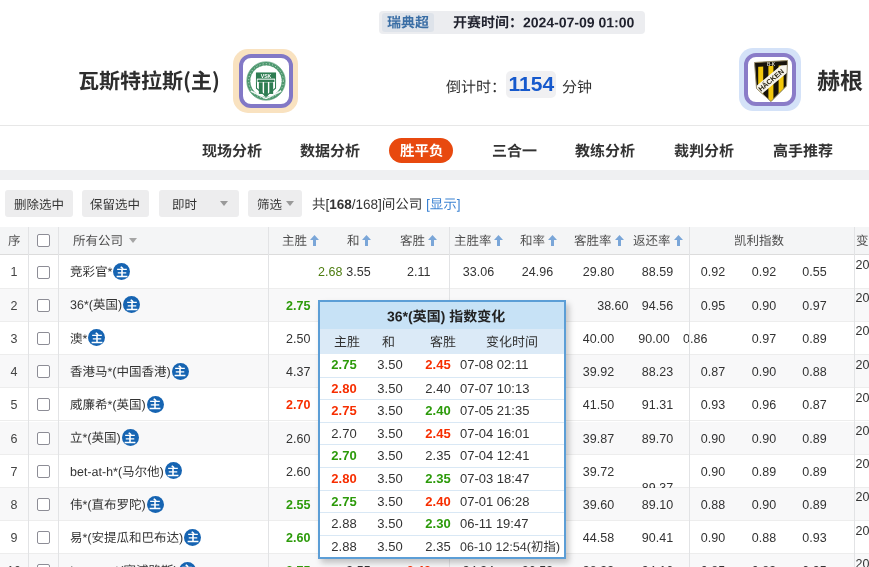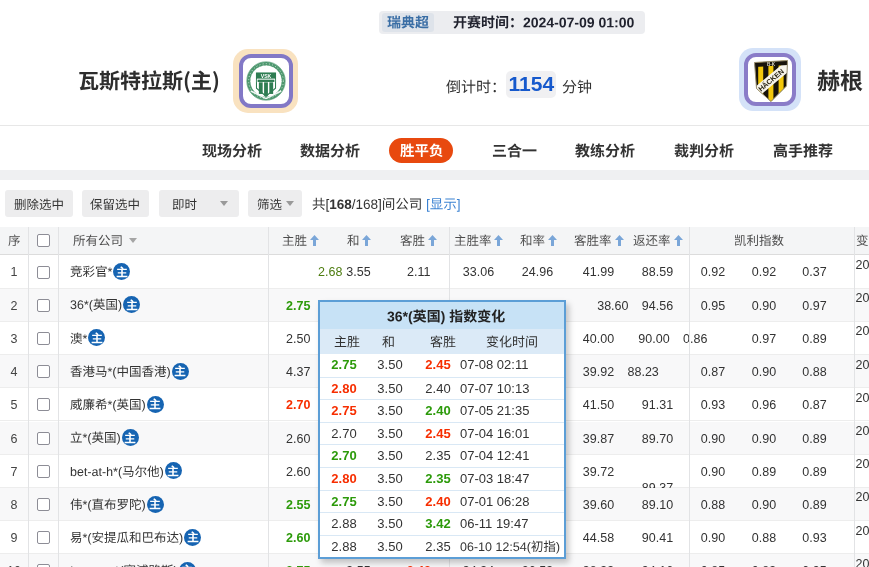--- a/index.html
+++ b/index.html
@@ -550,25 +550,25 @@
               <use href="#gc74E3B" x="0" fill="#ffffff"></use>
             </g>
           </svg>
         </span>
       </div>
       <span style="position:absolute;left:268.2px;top:0;width:60px;height:100%;text-align:center;font:12.5px 'Liberation Sans',sans-serif;color:#4d7c0f;line-height:35.019999999999996px;margin-left:32px;">2.68</span>
       <span style="position:absolute;left:328.5px;top:0;width:60px;height:100%;text-align:center;font:12.5px 'Liberation Sans',sans-serif;color:#333333;line-height:35.019999999999996px;">3.55</span>
       <span style="position:absolute;left:388.8px;top:0;width:60px;height:100%;text-align:center;font:12.5px 'Liberation Sans',sans-serif;color:#333333;line-height:35.019999999999996px;">2.11</span>
       <span style="position:absolute;left:448.5px;top:0;width:60px;height:100%;text-align:center;font:12.5px 'Liberation Sans',sans-serif;color:#333;line-height:35.019999999999996px;">33.06</span>
       <span style="position:absolute;left:507.5px;top:0;width:60px;height:100%;text-align:center;font:12.5px 'Liberation Sans',sans-serif;color:#333;line-height:35.019999999999996px;">24.96</span>
-      <span style="position:absolute;left:568.5px;top:0;width:60px;height:100%;text-align:center;font:12.5px 'Liberation Sans',sans-serif;color:#333;line-height:35.019999999999996px;">41.99</span>
+      <span style="position:absolute;left:568.5px;top:0;width:60px;height:100%;text-align:center;font:12.5px 'Liberation Sans',sans-serif;color:#333;line-height:35.019999999999996px;">29.80</span>
       <span style="position:absolute;left:627.5px;top:0;width:60px;height:100%;text-align:center;font:12.5px 'Liberation Sans',sans-serif;color:#333;line-height:35.019999999999996px;">88.59</span>
       <span style="position:absolute;left:683px;top:0;width:60px;height:100%;text-align:center;font:12.5px 'Liberation Sans',sans-serif;color:#333;line-height:35.019999999999996px;">0.92</span>
       <span style="position:absolute;left:734px;top:0;width:60px;height:100%;text-align:center;font:12.5px 'Liberation Sans',sans-serif;color:#333;line-height:35.019999999999996px;">0.92</span>
-      <span style="position:absolute;left:784.5px;top:0;width:60px;height:100%;text-align:center;font:12.5px 'Liberation Sans',sans-serif;color:#333;line-height:35.019999999999996px;">0.37</span>
+      <span style="position:absolute;left:784.5px;top:0;width:60px;height:100%;text-align:center;font:12.5px 'Liberation Sans',sans-serif;color:#333;line-height:35.019999999999996px;">0.55</span>
       <span style="position:absolute;left:855.5px;top:2.5px;font:12.5px 'Liberation Sans',sans-serif;color:#333;">20</span>
     </div>
     <div class="ab" style="left:0;top:288.62px;width:869px;height:33.22px;background:#f8f8f9;border-bottom:1px solid #ededed;box-sizing:border-box;">
       <span style="position:absolute;left:0;top:0;width:28px;height:100%;text-align:center;font:12.5px 'Liberation Sans',sans-serif;color:#444;line-height:35.019999999999996px;">2</span>
       <div class="cb" style="position:absolute;left:37px;top:10.11px;"></div>
       <div style="position:absolute;left:70px;top:0;height:100%;display:flex;align-items:center;">
         <svg class="ct" width="52.09" height="12.5" style="overflow:visible">
           <g transform="scale(0.0125,-0.0125) translate(0,-880)">
             <use href="#gl433" x="0" fill="#333333"></use>
             <use href="#gl436" x="556" fill="#333333"></use>
@@ -654,21 +654,21 @@
             </g>
           </svg>
         </span>
       </div>
       <span style="position:absolute;left:268.2px;top:0;width:60px;height:100%;text-align:center;font:12.5px 'Liberation Sans',sans-serif;color:#333333;line-height:35.019999999999996px;">4.37</span>
       <span style="position:absolute;left:328.5px;top:0;width:60px;height:100%;text-align:center;font:12.5px 'Liberation Sans',sans-serif;color:#333333;line-height:35.019999999999996px;">3.40</span>
       <span style="position:absolute;left:388.8px;top:0;width:60px;height:100%;text-align:center;font:12.5px 'Liberation Sans',sans-serif;color:#333333;line-height:35.019999999999996px;">2.21</span>
       <span style="position:absolute;left:448.5px;top:0;width:60px;height:100%;text-align:center;font:12.5px 'Liberation Sans',sans-serif;color:#333;line-height:35.019999999999996px;">34.87</span>
       <span style="position:absolute;left:507.5px;top:0;width:60px;height:100%;text-align:center;font:12.5px 'Liberation Sans',sans-serif;color:#333;line-height:35.019999999999996px;">25.95</span>
       <span style="position:absolute;left:568.5px;top:0;width:60px;height:100%;text-align:center;font:12.5px 'Liberation Sans',sans-serif;color:#333;line-height:35.019999999999996px;">39.92</span>
-      <span style="position:absolute;left:627.5px;top:0;width:60px;height:100%;text-align:left;font:12.5px 'Liberation Sans',sans-serif;color:#333;line-height:35.019999999999996px;">88.23</span>
+      <span style="position:absolute;left:627.5px;top:0;width:60px;height:100%;text-align:center;font:12.5px 'Liberation Sans',sans-serif;color:#333;line-height:35.019999999999996px;">88.23</span>
       <span style="position:absolute;left:683px;top:0;width:60px;height:100%;text-align:center;font:12.5px 'Liberation Sans',sans-serif;color:#333;line-height:35.019999999999996px;">0.87</span>
       <span style="position:absolute;left:734px;top:0;width:60px;height:100%;text-align:center;font:12.5px 'Liberation Sans',sans-serif;color:#333;line-height:35.019999999999996px;">0.90</span>
       <span style="position:absolute;left:784.5px;top:0;width:60px;height:100%;text-align:center;font:12.5px 'Liberation Sans',sans-serif;color:#333;line-height:35.019999999999996px;">0.88</span>
       <span style="position:absolute;left:855.5px;top:2.5px;font:12.5px 'Liberation Sans',sans-serif;color:#333;">20</span>
     </div>
     <div class="ab" style="left:0;top:388.28px;width:869px;height:33.22px;background:#ffffff;border-bottom:1px solid #ededed;box-sizing:border-box;">
       <span style="position:absolute;left:0;top:0;width:28px;height:100%;text-align:center;font:12.5px 'Liberation Sans',sans-serif;color:#444;line-height:35.019999999999996px;">5</span>
       <div class="cb" style="position:absolute;left:37px;top:10.11px;"></div>
       <div style="position:absolute;left:70px;top:0;height:100%;display:flex;align-items:center;">
         <svg class="ct" width="75.69" height="12.5" style="overflow:visible">
@@ -994,21 +994,21 @@
       </div>
       <div style="height:22.55px;position:relative;border-top:1px solid #d9e8f5;box-sizing:border-box;">
         <span style="position:absolute;left:-1.4px;width:50px;text-align:center;font:bold 13px 'Liberation Sans',sans-serif;color:#2c9a0a;line-height:21.6px;">2.75</span>
         <span style="position:absolute;left:44.6px;width:50px;text-align:center;font:13px 'Liberation Sans',sans-serif;color:#333333;line-height:21.6px;">3.50</span>
         <span style="position:absolute;left:92.6px;width:50px;text-align:center;font:bold 13px 'Liberation Sans',sans-serif;color:#f72e00;line-height:21.6px;">2.40</span>
         <span style="position:absolute;left:139.6px;font:13px 'Liberation Sans',sans-serif;color:#333;line-height:21.6px;">07-01 06:28</span>
       </div>
       <div style="height:22.55px;position:relative;border-top:1px solid #d9e8f5;box-sizing:border-box;">
         <span style="position:absolute;left:-1.4px;width:50px;text-align:center;font:13px 'Liberation Sans',sans-serif;color:#333333;line-height:21.6px;">2.88</span>
         <span style="position:absolute;left:44.6px;width:50px;text-align:center;font:13px 'Liberation Sans',sans-serif;color:#333333;line-height:21.6px;">3.50</span>
-        <span style="position:absolute;left:92.6px;width:50px;text-align:center;font:bold 13px 'Liberation Sans',sans-serif;color:#2c9a0a;line-height:21.6px;">3.42</span>
+        <span style="position:absolute;left:92.6px;width:50px;text-align:center;font:bold 13px 'Liberation Sans',sans-serif;color:#2c9a0a;line-height:21.6px;">2.30</span>
         <span style="position:absolute;left:139.6px;font:13px 'Liberation Sans',sans-serif;color:#333;line-height:21.6px;">06-11 19:47</span>
       </div>
       <div style="height:22.55px;position:relative;border-top:1px solid #d9e8f5;box-sizing:border-box;">
         <span style="position:absolute;left:-1.4px;width:50px;text-align:center;font:13px 'Liberation Sans',sans-serif;color:#333333;line-height:21.6px;">2.88</span>
         <span style="position:absolute;left:44.6px;width:50px;text-align:center;font:13px 'Liberation Sans',sans-serif;color:#333333;line-height:21.6px;">3.50</span>
         <span style="position:absolute;left:92.6px;width:50px;text-align:center;font:13px 'Liberation Sans',sans-serif;color:#333333;line-height:21.6px;">2.35</span>
         <div style="position:absolute;left:139.6px;top:0;height:100%;display:flex;align-items:center;">
           <svg class="ct" width="100.05" height="12.5" style="overflow:visible">
             <g transform="scale(0.0125,-0.0125) translate(0,-880)">
               <use href="#gl430" x="0" fill="#333333"></use>

